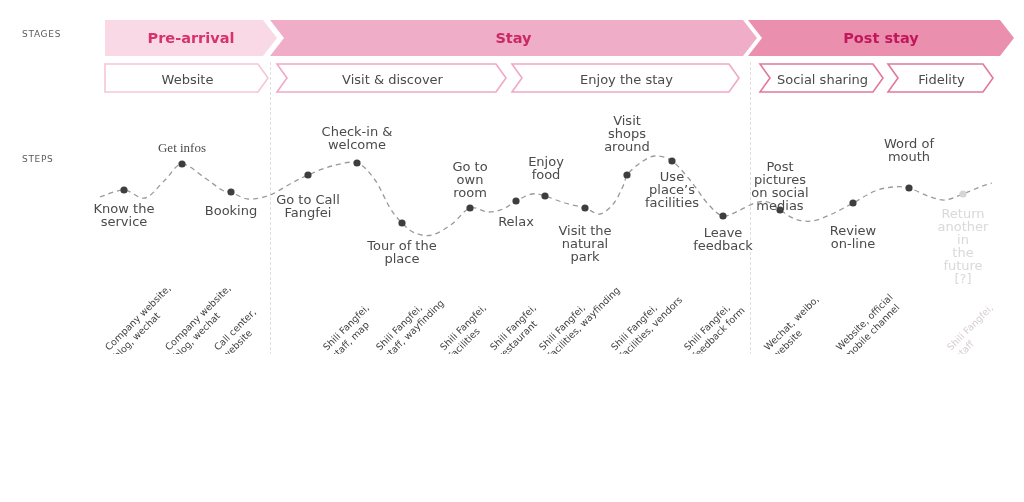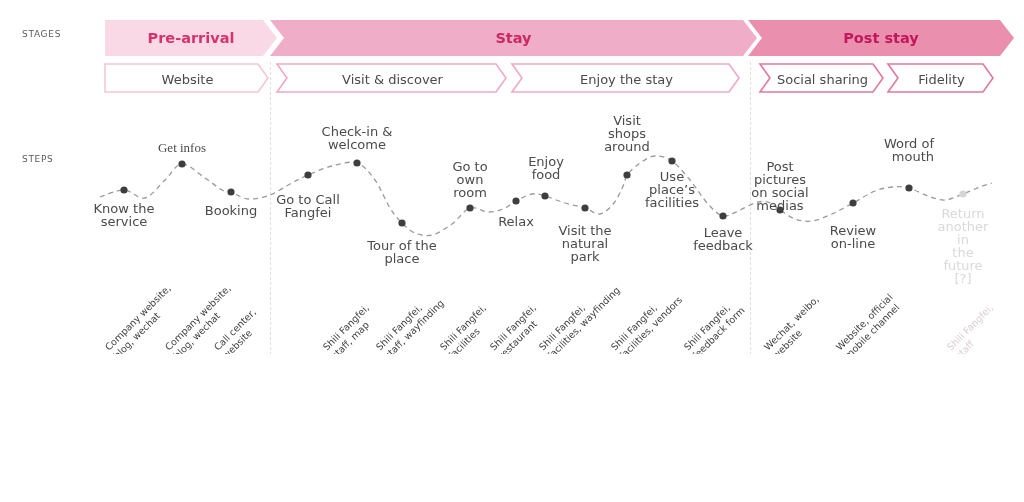--- a/index.html
+++ b/index.html
@@ -127,21 +127,21 @@
 place’s
 facilities</div>
       <div class="step-label" style="left: 723px; top: 226px;">Leave
 feedback</div>
       <div class="step-label" style="left: 780px; top: 134px; margin-top: 26px;">Post
 pictures
 on social
 medias</div>
       <div class="step-label" style="left: 853px; top: 224px;">Review
 on-line</div>
-      <div class="step-label" style="left: 909px; top: 137px; text-align: right;">Word of
+      <div class="step-label" style="left: 909px; top: 137px;">Word of
 mouth</div>
       <div class="step-label faded" style="left: 963px; top: 207px;">Return
 another in
 the future
 [?]</div>
     </div>
   <div id="touchpoints">
       <div class="tp-label" style="left: 119px; top: 338px; height: 23px;">Company website,
 blog, wechat</div>
       <div class="ring" style="left: 110.5px; top: 365px; border-color: rgb(243, 202, 220);"></div>

